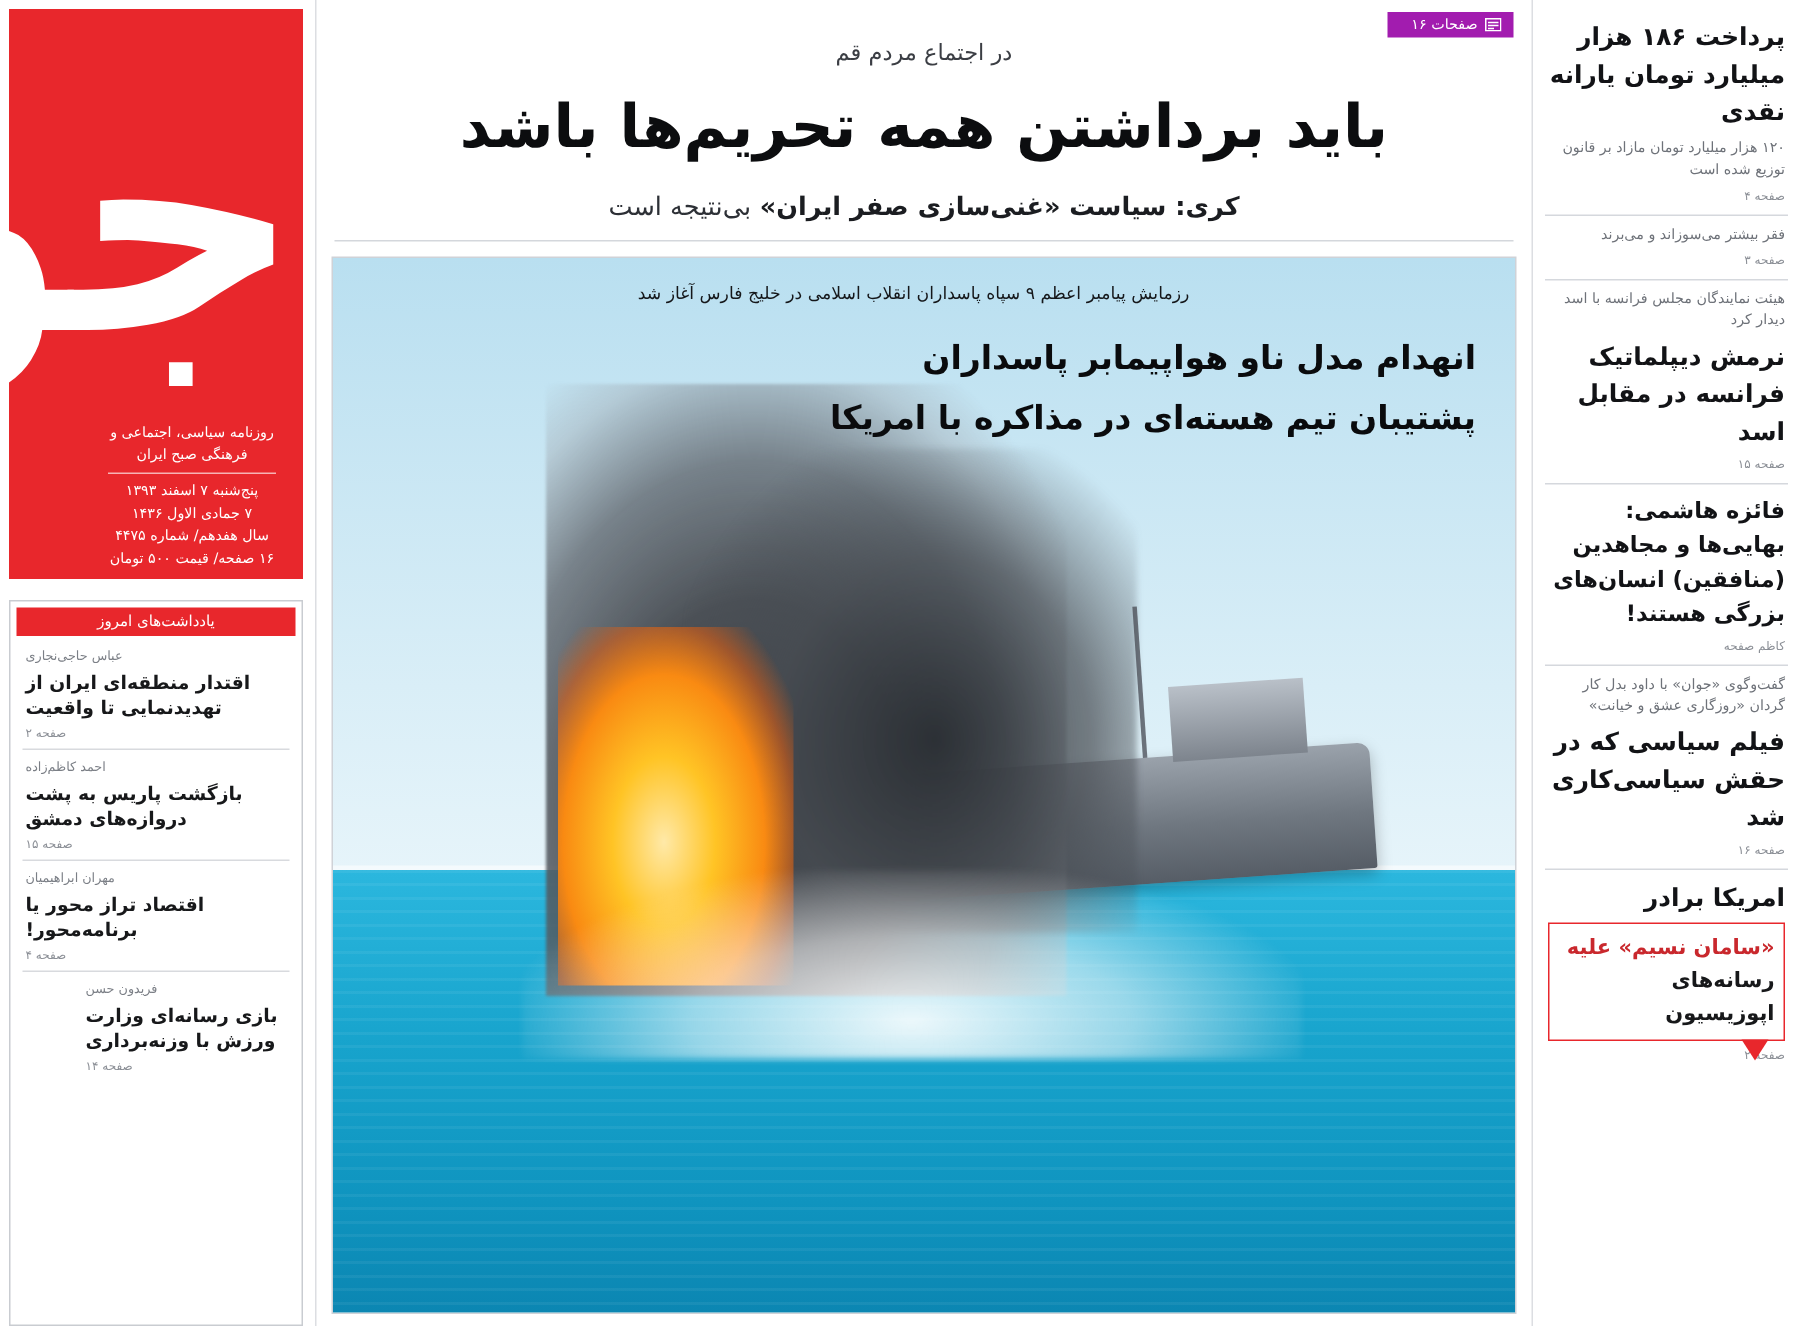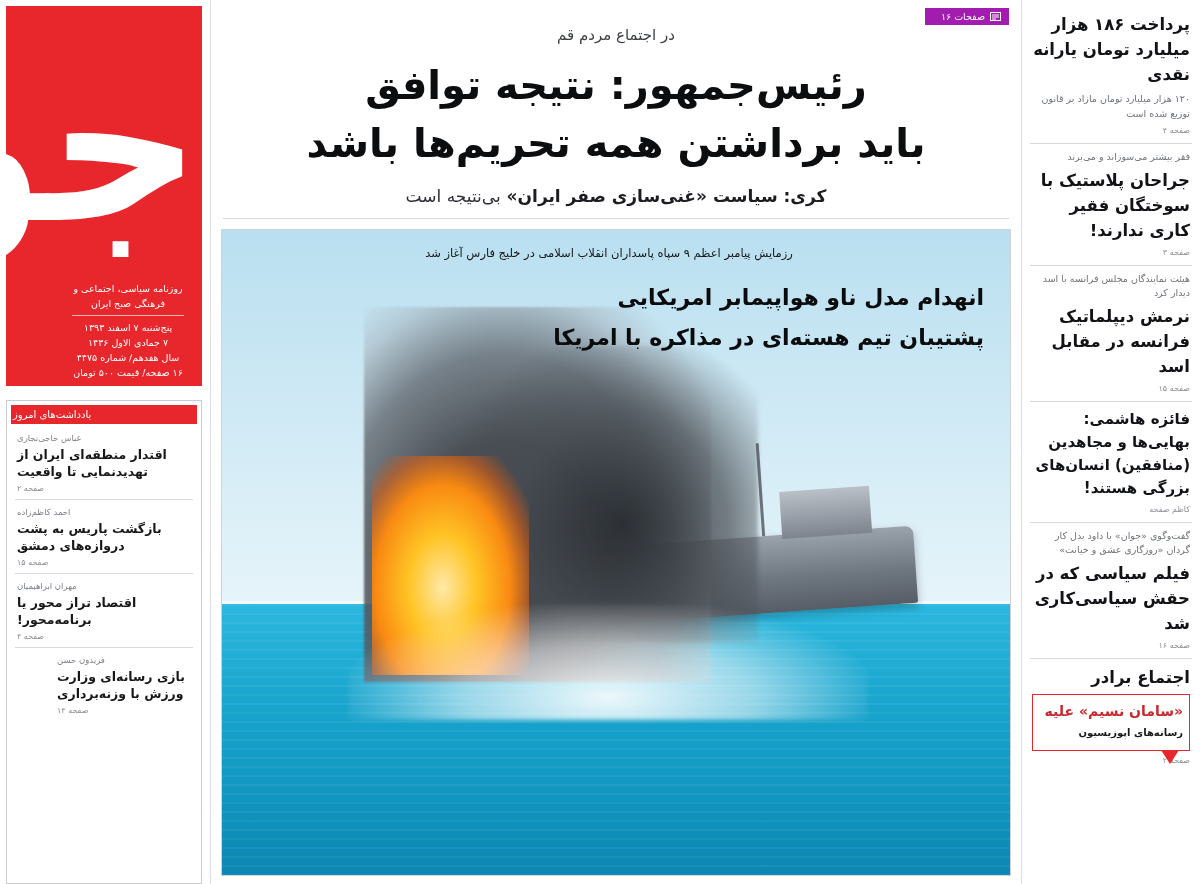--- a/index.html
+++ b/index.html
@@ -68,21 +68,21 @@
     background: #fff;
     flex: 1 1 auto;
     display: flex;
     flex-direction: column;
     padding: 4px 4px 6px 4px;
   }
   .today-title {
     background: #e8272c;
     color: #fff;
     font-size: 10px;
-    text-align: left;
+    text-align: center;
     padding: 4px 2px;
     letter-spacing: .5px;
   }
   .today-list { padding: 2px 4px 0 4px; }
   .today-item {
     padding: 7px 2px 6px 2px;
     border-bottom: 1px solid #d8dade;
     text-align: left;
     direction: rtl;
   }
@@ -298,21 +298,21 @@
     position: relative;
     direction: rtl;
   }
   .highlight-box .hl-line {
     font-size: 14px;
     line-height: 22px;
     font-weight: bold;
     color: #c9282d;
   }
   .highlight-box .hl-line2 {
-    font-size: 10px;
+    font-size: 14px;
     line-height: 22px;
     font-weight: bold;
     color: #17181a;
   }
   .flag-tail {
     position: absolute;
     bottom: -14px; right: 10px;
     width: 0; height: 0;
     border-left: 9px solid transparent;
     border-right: 9px solid transparent;
@@ -378,21 +378,20 @@
         <line x1="2" y1="3" x2="9" y2="3" stroke="#fff"></line>
         <line x1="2" y1="5" x2="9" y2="5" stroke="#fff"></line>
         <line x1="2" y1="7" x2="6" y2="7" stroke="#fff"></line>
       </svg>
       <span>صفحات ۱۶</span>
     </div>
 
     <div class="kicker">در اجتماع مردم قم</div>
 
     <div class="lead-headline">
-      <div>رئیس‌جمهور: نتیجه توافق</div>
       <div>باید برداشتن همه تحریم‌ها باشد</div>
     </div>
 
     <div class="lead-sub">
       <span>کری: سیاست «غنی‌سازی صفر ایران»</span>
       <span class="thin">بی‌نتیجه است</span>
     </div>
 
     <div class="rule"></div>
 
@@ -401,37 +400,36 @@
       <div class="sea"></div>
       <div class="horizon"></div>
       <div class="ship"></div>
       <div class="smoke"></div>
       <div class="smoke2"></div>
       <div class="fire"></div>
       <div class="spray"></div>
 
       <div class="photo-kicker">رزمایش پیامبر اعظم ۹ سپاه پاسداران انقلاب اسلامی در خلیج فارس آغاز شد</div>
       <div class="photo-headline">
-        <div>انهدام مدل ناو هواپیمابر امریکایی</div>
+        <div>انهدام مدل ناو هواپیمابر پاسداران</div>
         <div>پشتیبان تیم هسته‌ای در مذاکره با امریکا</div>
       </div>
     </div>
   </div>
 
   <div class="left-col">
 
     <div class="brief">
       <div class="brief-title">پرداخت ۱۸۶ هزار میلیارد تومان یارانه نقدی</div>
       <div class="brief-deck">۱۲۰ هزار میلیارد تومان مازاد بر قانون توزیع شده است</div>
       <div class="brief-page">صفحه ۴</div>
     </div>
 
     <div class="brief">
       <div class="brief-over">فقر بیشتر می‌سوزاند و می‌برند</div>
-      <div class="brief-title">جراحان پلاستیک با سوختگان فقیر کاری ندارند!</div>
       <div class="brief-page">صفحه ۳</div>
     </div>
 
     <div class="brief">
       <div class="brief-over">هیئت نمایندگان مجلس فرانسه با اسد دیدار کرد</div>
       <div class="brief-title">نرمش دیپلماتیک فرانسه در مقابل اسد</div>
       <div class="brief-page">صفحه ۱۵</div>
     </div>
 
     <div class="brief">
@@ -439,21 +437,21 @@
       <div class="brief-page">کاظم صفحه</div>
     </div>
 
     <div class="brief">
       <div class="brief-over">گفت‌وگوی «جوان» با داود بدل کار گردان «روزگاری عشق و خیانت»</div>
       <div class="brief-title">فیلم سیاسی که در حقش سیاسی‌کاری شد</div>
       <div class="brief-page">صفحه ۱۶</div>
     </div>
 
     <div class="brief">
-      <div class="brief-title">اجتماع برادر</div>
+      <div class="brief-title">امریکا برادر</div>
       <div class="highlight-box">
         <div class="hl-line">«سامان نسیم» علیه</div>
         <div class="hl-line2">رسانه‌های اپوزیسیون</div>
         <div class="flag-tail"></div>
       </div>
       <div class="brief-page">صفحه ۲</div>
     </div>
 
   </div>
 </div>

